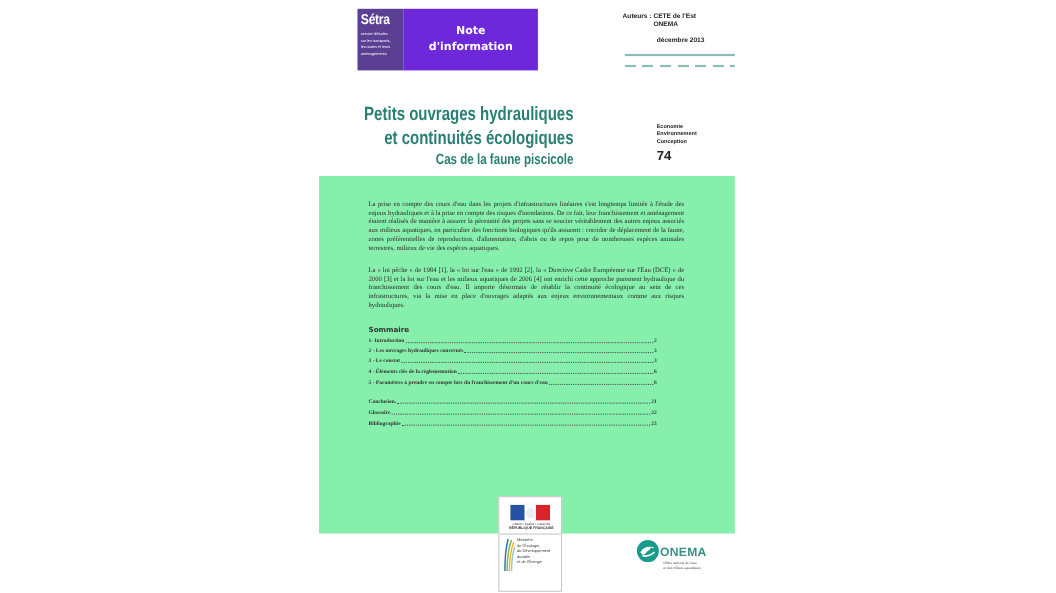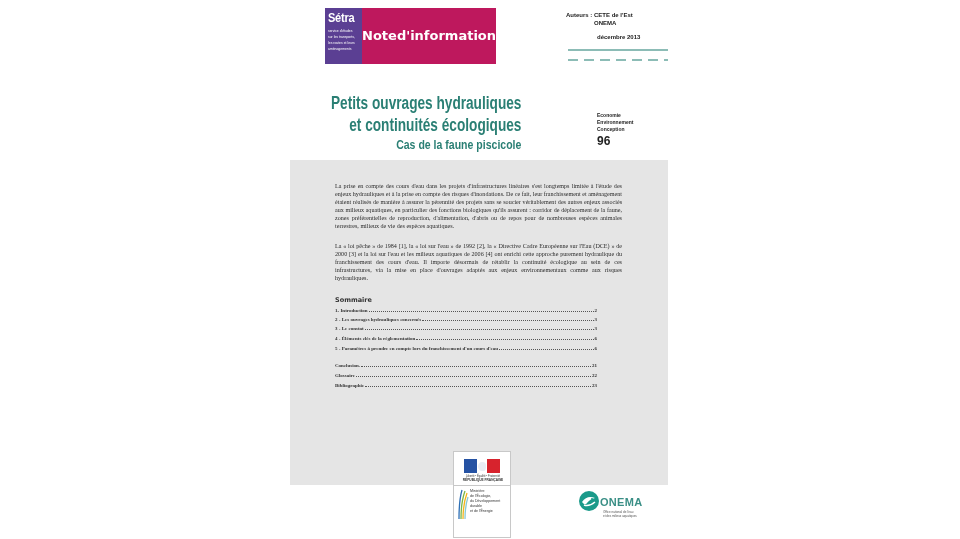--- a/index.html
+++ b/index.html
@@ -4,41 +4,41 @@
 <style>
   html, body { margin:0; padding:0; }
   body { width:960px; height:539px; background:#ffffff; position:relative; overflow:hidden; font-family:"Liberation Serif", serif; }
   .abs { position:absolute; }
 
   
   #setra-logo { left:294px; top:8px; width:164px; height:56px; display:flex;padding-left:31px; }
   #setra-purple { width:42px; height:56px; background:#5b3f93; color:#fff; padding:2px 3px; box-sizing:border-box; }
   #setra-name { font-family:"Liberation Sans", sans-serif; font-weight:bold; font-size:13px; line-height:15px; letter-spacing:-0.3px; transform:scaleX(0.85); transform-origin:left; display:block; }
   #setra-tagline { font-family:"Liberation Sans", sans-serif; font-size:3.4px; line-height:6px; display:block; margin-top:3px; }
-  #note-box { flex:1; background:#be185d; color:#fff; display:flex; flex-direction:row; justify-content:center; align-items:center; font-family:"DejaVu Sans", sans-serif; font-weight:bold; font-size:13px; line-height:14px; }
+  #note-box { flex:1; background:#6d28d9; color:#fff; display:flex; flex-direction:column; justify-content:center; align-items:center; font-family:"DejaVu Sans", sans-serif; font-weight:bold; font-size:10px; line-height:14px; }
 
   
   #authors { left:566px; top:11px; font-family:"Liberation Sans", sans-serif; font-size:6px; line-height:8px; font-weight:bold; color:#222; }
   #authors .row { display:flex; }
   #authors .lbl { width:28px; }
   #date { left:597px; top:34px; font-family:"Liberation Sans", sans-serif; font-size:6px; font-weight:bold; color:#222; }
   #teal-line { left:568px; top:49px; width:100px; height:2px; background:#8cbcb6; }
   #dash-line { left:568px; top:59px; width:100px; height:2px; background:repeating-linear-gradient(90deg,#8cbcb6 0 10px, transparent 10px 16px); }
 
   
   #title { left:331px; top:92px; color:#2a7f74; font-family:"Liberation Sans", sans-serif; font-weight:bold;text-align:right; }
   #title .t1 { font-size:17.5px; line-height:22px; transform:scaleX(0.78); transform-origin:left; white-space:nowrap; display:block; }
   #title .t2 { font-size:13.5px; line-height:17px; transform:scaleX(0.78); transform-origin:left; white-space:nowrap; display:block; }
 
   
   #category { left:597px; top:112px; font-family:"Liberation Sans", sans-serif; font-weight:bold; color:#222; font-size:5px; line-height:7px; }
   #category .num { font-size:12px; line-height:14px; display:block; margin-top:1px; }
 
   
-  #summary-box { left:290px; top:160px; width:378px; height:325px; background:#e5e5e5; }
+  #summary-box { left:290px; top:160px; width:378px; height:325px; background:#86efac; }
   .para { position:absolute; left:45px; width:287px; font-size:6.1px; line-height:8px; color:#2b2b2b; text-align:justify; }
   #para1 { top:22px; }
   #para2 { top:82px; }
   #sommaire-title { position:absolute; left:45px; top:136px; font-family:"DejaVu Sans", sans-serif; font-weight:bold; font-size:6.5px; color:#333; }
   .toc { position:absolute; left:45px; width:262px; font-size:5px; font-weight:bold; color:#333; display:flex; align-items:flex-end; white-space:nowrap; }
   .toc .dots { flex:1; border-bottom:1px dotted #555; margin:0 1px 1px 1px; }
   .toc .pg { }
 </style>
 </head>
 <body>
@@ -76,21 +76,21 @@
 <div id="title" class="abs">
   <span class="t1">Petits ouvrages hydrauliques</span>
   <span class="t1">et continuités écologiques</span>
   <span class="t2">Cas de la faune piscicole</span>
 </div>
 
 <div id="category" class="abs">
   <span>Economie</span><br>
   <span>Environnement</span><br>
   <span>Conception</span>
-  <span class="num">96</span>
+  <span class="num">74</span>
 </div>
 
 <div id="summary-box" class="abs">
   <div id="para1" class="para">La prise en compte des cours d'eau dans les projets d'infrastructures linéaires s'est longtemps limitée à l'étude des enjeux hydrauliques et à la prise en compte des risques d'inondations. De ce fait, leur franchissement et aménagement étaient réalisés de manière à assurer la pérennité des projets sans se soucier véritablement des autres enjeux associés aux milieux aquatiques, en particulier des fonctions biologiques qu'ils assurent : corridor de déplacement de la faune, zones préférentielles de reproduction, d'alimentation, d'abris ou de repos pour de nombreuses espèces animales terrestres, milieux de vie des espèces aquatiques.</div>
   <div id="para2" class="para">La « loi pêche » de 1984 [1], la « loi sur l'eau » de 1992 [2], la « Directive Cadre Européenne sur l'Eau (DCE) » de 2000 [3] et la loi sur l'eau et les milieux aquatiques de 2006 [4] ont enrichi cette approche purement hydraulique du franchissement des cours d'eau. Il importe désormais de rétablir la continuité écologique au sein de ces infrastructures, via la mise en place d'ouvrages adaptés aux enjeux environnementaux comme aux risques hydrauliques.</div>
 
   <div id="sommaire-title">Sommaire</div>
 
   <div class="toc" style="top:148px">
     <span>1- Introduction</span>

